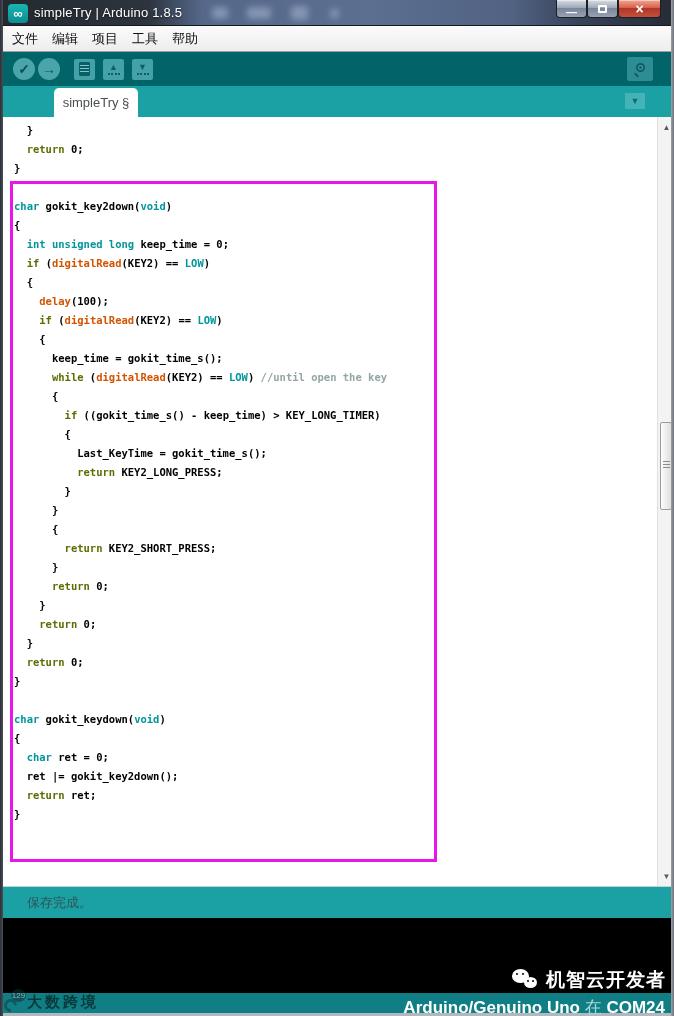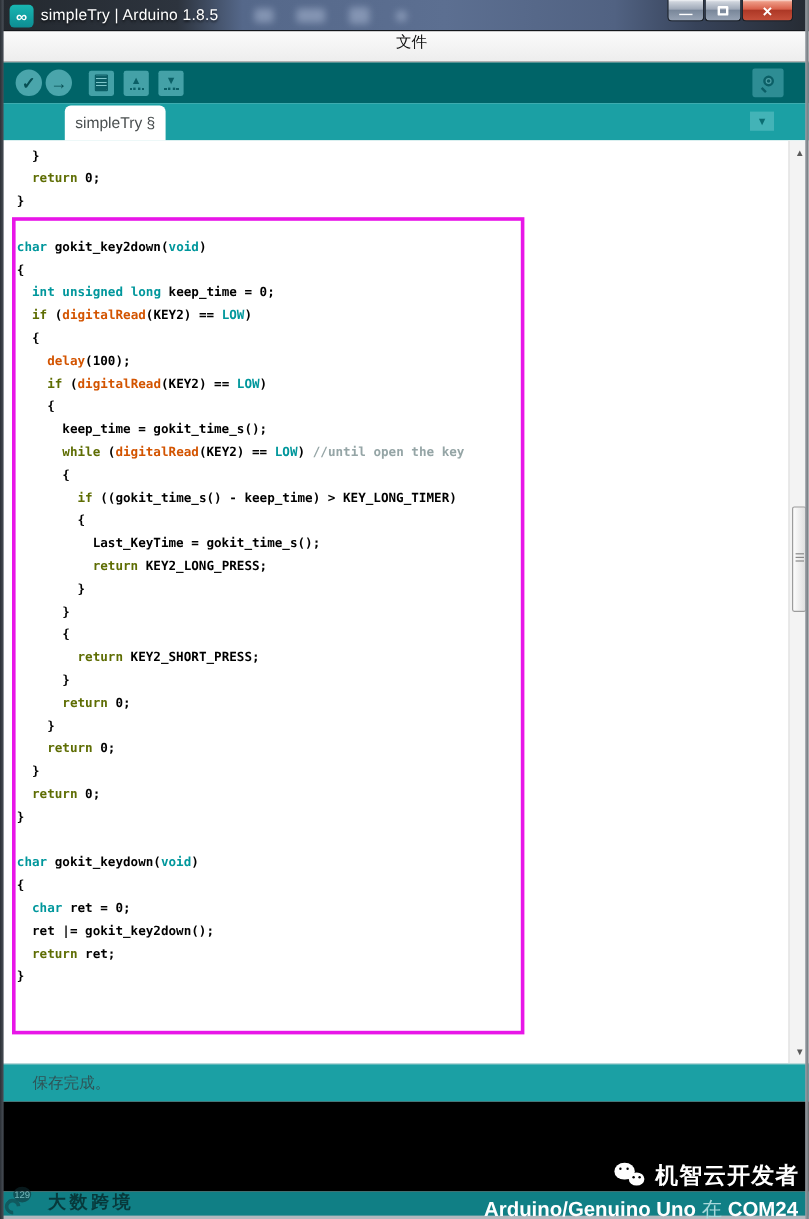--- a/index.html
+++ b/index.html
@@ -24,21 +24,21 @@
   .win-btn { height:18px; border:1px solid #1b2026; border-top:none; border-bottom-left-radius:4px; border-bottom-right-radius:4px;
     display:flex; align-items:center; justify-content:center; color:#fff; font-weight:bold;
     box-shadow:inset 0 1px 0 rgba(255,255,255,.45); }
   .win-min, .win-max { width:31px; background:linear-gradient(#d9dee5 0%,#9fa9b8 45%,#79879a 50%,#97a3b4 100%); color:#fff; }
   .win-min span { margin-top:6px; font-size:11px; }
   .win-max .box { width:9px; height:8px; border:2px solid #fff; background:transparent; border-radius:1px; }
   .win-close { width:43px; background:linear-gradient(#f2a893 0%,#d9604a 45%,#ad3826 50%,#c54f3a 100%); font-size:14px; }
 
   
   .menubar { height:26px; background:linear-gradient(#fbfbfb,#ededed); border-bottom:1px solid #9f9f9f;
-    display:flex; align-items:center; padding-left:12px; gap:14px;flex-direction:column; }
+    display:flex; align-items:center; padding-left:12px; gap:14px; }
   .menu-item { font-size:13px; color:#111; cursor:default; }
 
   
   .toolbar { position:relative; height:34px; background:#006468; display:flex; align-items:center; }
   .tb-btn { display:flex; align-items:center; justify-content:center; cursor:pointer; }
   .tb-circle { width:22px; height:22px; border-radius:50%; background:#4aa5ab; color:#074f54; font-weight:bold; }
   .tb-square { width:21px; height:21px; border-radius:2px; background:#44a1a7; color:#074f54; }
   .tb-verify { margin-left:13px; font-size:14px; }
   .tb-upload { margin-left:3px; font-size:14px; }
   .tb-new { margin-left:14px; }
@@ -101,21 +101,21 @@
   .wc-big .e1 { left:4px; top:4px; } .wc-big .e2 { left:10px; top:4px; }
   .wc-small { position:absolute; left:12px; top:8px; width:13px; height:11px; background:#fff; border-radius:50%; }
   .wc-small .e1 { left:3px; top:3px; } .wc-small .e2 { left:8px; top:3px; }
   .wm-right-text { color:#fff; font-size:19px; font-weight:bold; letter-spacing:1px;
     text-shadow:0 1px 2px rgba(0,0,0,.5); }
 
   
   .footer { position:relative; height:23px; background:#107f85; border-bottom:3px solid #b2b8be; }
   .board-info { position:absolute; right:9px; top:3px; font-size:17px; font-weight:bold; color:#fff; }
   .board-info .prep { color:#a8d8da; font-weight:normal; }
-  .wm-left { position:absolute; left:4px; bottom:1px; display:flex; align-items:flex-end; gap:19px; opacity:.55; }
+  .wm-left { position:absolute; left:4px; bottom:1px; display:flex; align-items:flex-end; gap:6px; opacity:.55; }
   .swirl { position:relative; width:17px; height:17px; }
   .swirl .ring { position:absolute; left:0; bottom:0; width:13px; height:13px; border:3px solid #113c41;
     border-right-color:transparent; border-radius:50%; transform:rotate(40deg); }
   .swirl .badge { position:absolute; left:7px; top:-6px; width:15px; height:13px; background:#102f34; border-radius:50%;
     color:#bfe0e2; font-size:8px; display:flex; align-items:center; justify-content:center; }
   .wm-left-text { font-size:15px; font-weight:bold; color:#000000; letter-spacing:3px; }
 
   
   .edge-left { position:absolute; left:0; top:0; bottom:0; width:3px; background:linear-gradient(90deg,#2b3036,#4a5058); z-index:40; }
   .edge-right { position:absolute; right:0; top:0; bottom:0; width:3px; background:linear-gradient(90deg,#9aa0a6,#6e747a); z-index:40; }

